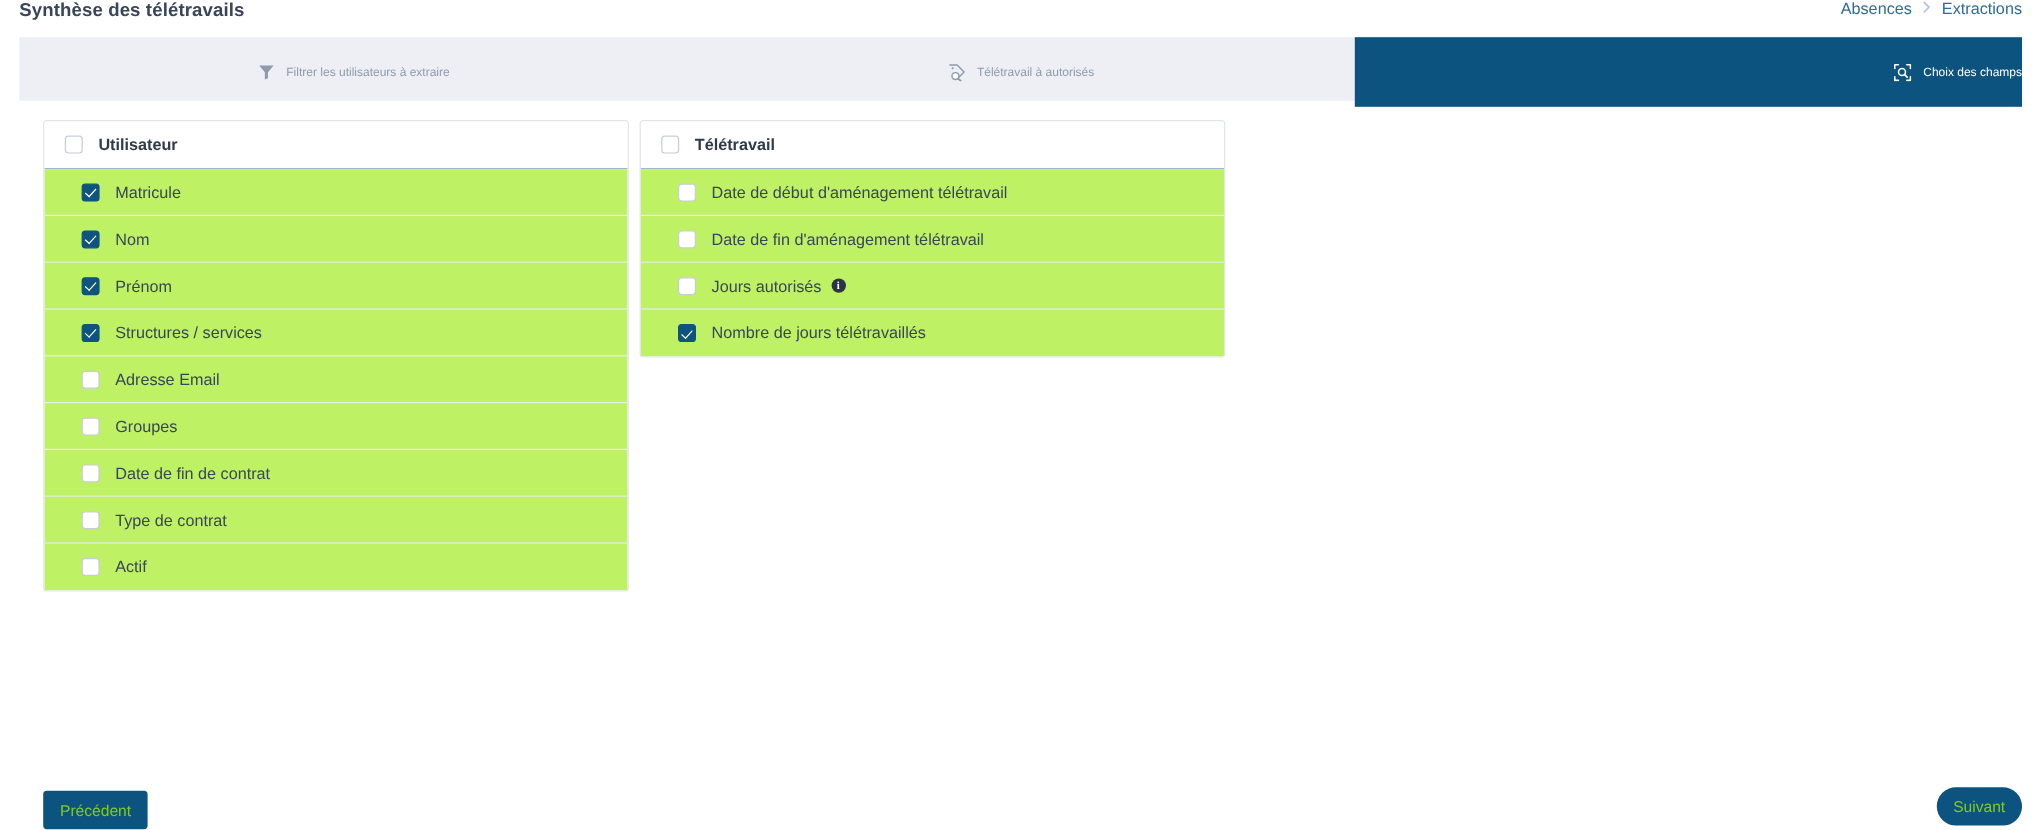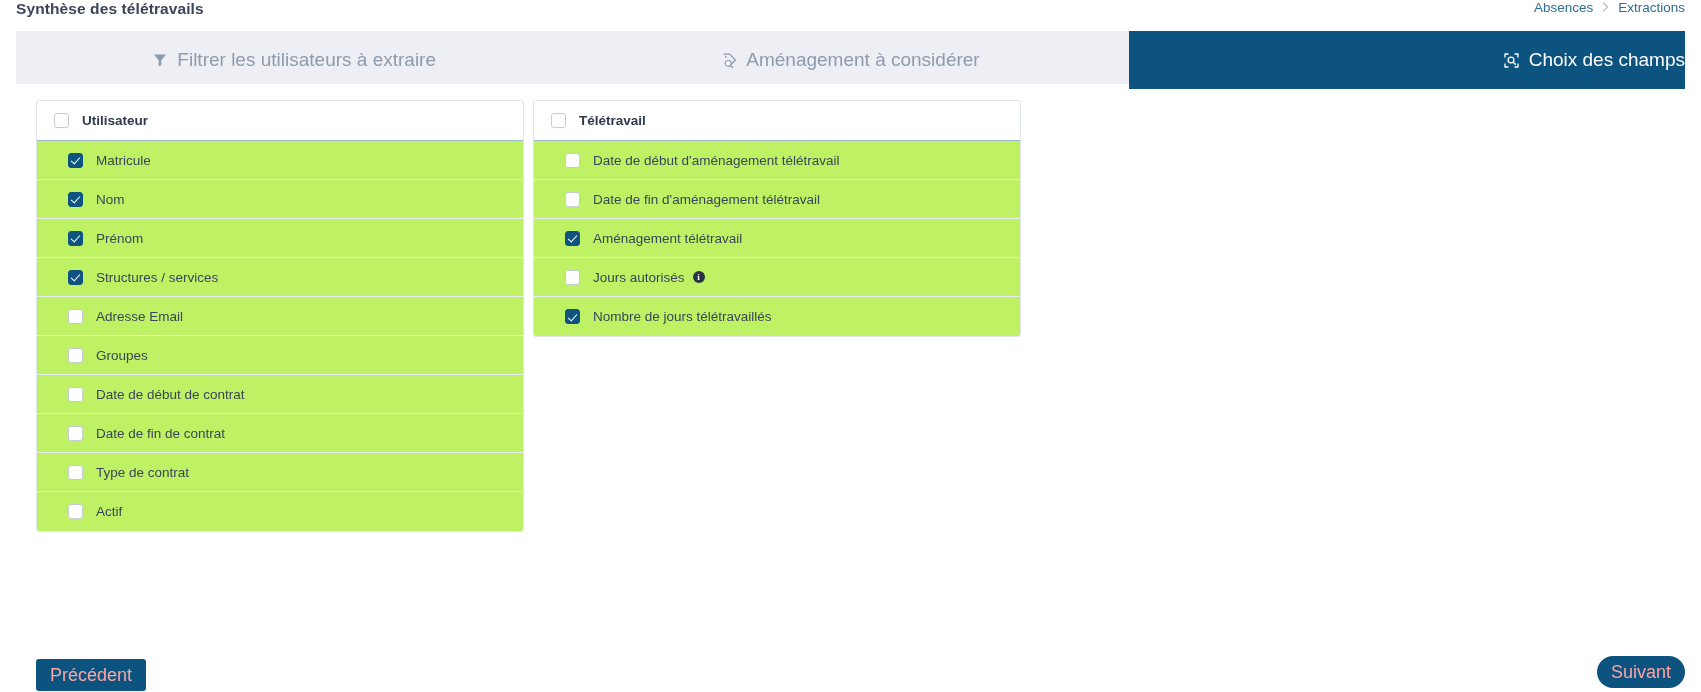--- a/index.html
+++ b/index.html
@@ -44,21 +44,21 @@
   .tabs {
     position: absolute; top: 31px; left: 16px;
     width: 1669px; height: 53px;
     background: #edeff5;
     display: flex;
   }
   .tab {
     flex: 1 1 0;
     display: flex; align-items: center; justify-content: center;
     gap: 9px;
-    font-size: 19px; color: #8e9bab;
+    font-size: 10px; color: #8e9bab;
     cursor: pointer; user-select: none;
     height: 58px;
     white-space: nowrap;
   }
   .tab.active {
     background: #0c5380; color: #ffffff; justify-content: flex-end;
   }
   .tab .tab-ico {
     display: inline-flex; align-items: center; justify-content: center;
     width: 16px; height: 16px; flex: 0 0 16px;
@@ -136,23 +136,23 @@
     display: inline-flex; align-items: center; justify-content: center;
     line-height: 1;
     font-family: "Liberation Serif", serif;
   }
 
   
   .btn {
     position: absolute;
     height: 32px;
     background: #0c5380;
-    color: #fca5a5;
+    color: #84cc16;
     border: none; border-radius: 3px;
-    font-size: 18px;
+    font-size: 13px;
     font-family: "Liberation Sans", sans-serif;
     cursor: pointer;
     padding: 16px 14px;
     display: flex; align-items: center; justify-content: center;
   }
   .btn-prev { left: 36px; top: 659px; }
   .btn-next { right: 16px; top: 656px; border-radius: 16px; }
 </style>
 </head>
 <body>
@@ -189,21 +189,21 @@
 
     <div class="tab">
       <span class="tab-ico">
         <svg width="15" height="15" viewBox="0 0 15 15">
           <path d="M1.2 1.2 H7.6 L13.4 7 L8.4 12 L6.6 10.2" stroke="#8e9bab" stroke-width="1.2" fill="none" stroke-linejoin="round"></path>
           <circle cx="3.9" cy="3.9" r="0.9" fill="#8e9bab"></circle>
           <circle cx="6.2" cy="10.4" r="2.9" stroke="#8e9bab" stroke-width="1.2" fill="#fff"></circle>
           <path d="M8.4 12.6 L10.6 14.3" stroke="#8e9bab" stroke-width="1.4" stroke-linecap="round"></path>
         </svg>
       </span>
-      <span>Aménagement à considérer</span>
+      <span>Télétravail à autorisés</span>
     </div>
 
     <div class="tab active">
       <span class="tab-ico">
         <svg width="15" height="15" viewBox="0 0 15 15">
           <path d="M1 1 H4 M1 1 V4 M14 1 H11 M14 1 V4 M1 14 H4 M1 14 V11 M14 14 H11 M14 14 V11" stroke="#ffffff" stroke-width="1.3" fill="none" stroke-linecap="round"></path>
           <circle cx="7" cy="7" r="2.9" stroke="#ffffff" stroke-width="1.3" fill="none"></circle>
           <path d="M9.2 9.2 L11.3 11.3" stroke="#ffffff" stroke-width="1.4" stroke-linecap="round"></path>
         </svg>
       </span>
@@ -239,24 +239,20 @@
       <div class="panel-row">
         <span class="cb"></span>
         <span class="lbl">Adresse Email</span>
       </div>
       <div class="panel-row">
         <span class="cb"></span>
         <span class="lbl">Groupes</span>
       </div>
       <div class="panel-row">
         <span class="cb"></span>
-        <span class="lbl">Date de début de contrat</span>
-      </div>
-      <div class="panel-row">
-        <span class="cb"></span>
         <span class="lbl">Date de fin de contrat</span>
       </div>
       <div class="panel-row">
         <span class="cb"></span>
         <span class="lbl">Type de contrat</span>
       </div>
       <div class="panel-row">
         <span class="cb"></span>
         <span class="lbl">Actif</span>
       </div>
@@ -269,24 +265,20 @@
       </div>
       <div class="panel-row">
         <span class="cb"></span>
         <span class="lbl">Date de début d'aménagement télétravail</span>
       </div>
       <div class="panel-row">
         <span class="cb"></span>
         <span class="lbl">Date de fin d'aménagement télétravail</span>
       </div>
       <div class="panel-row">
-        <span class="cb checked"></span>
-        <span class="lbl">Aménagement télétravail</span>
-      </div>
-      <div class="panel-row">
         <span class="cb"></span>
         <span class="lbl">Jours autorisés</span>
         <span class="info-ico">i</span>
       </div>
       <div class="panel-row">
         <span class="cb checked"></span>
         <span class="lbl">Nombre de jours télétravaillés</span>
       </div>
     </div>
 

